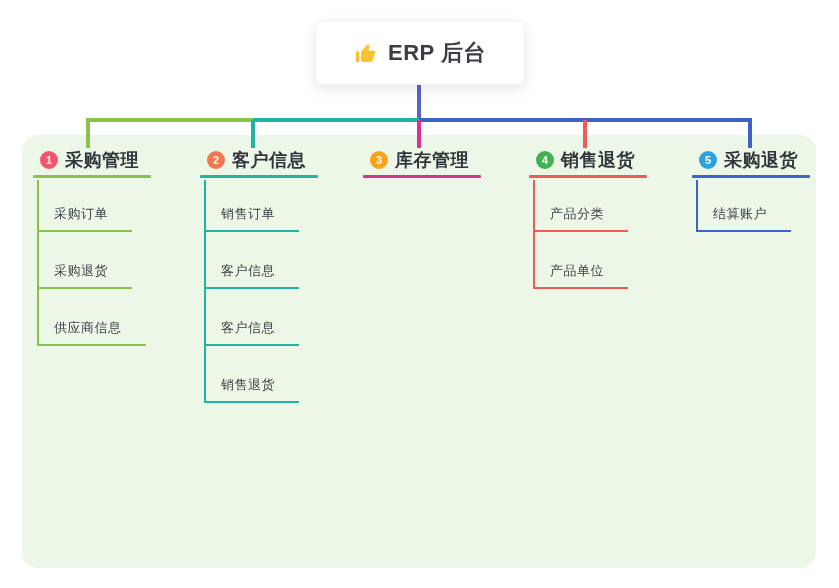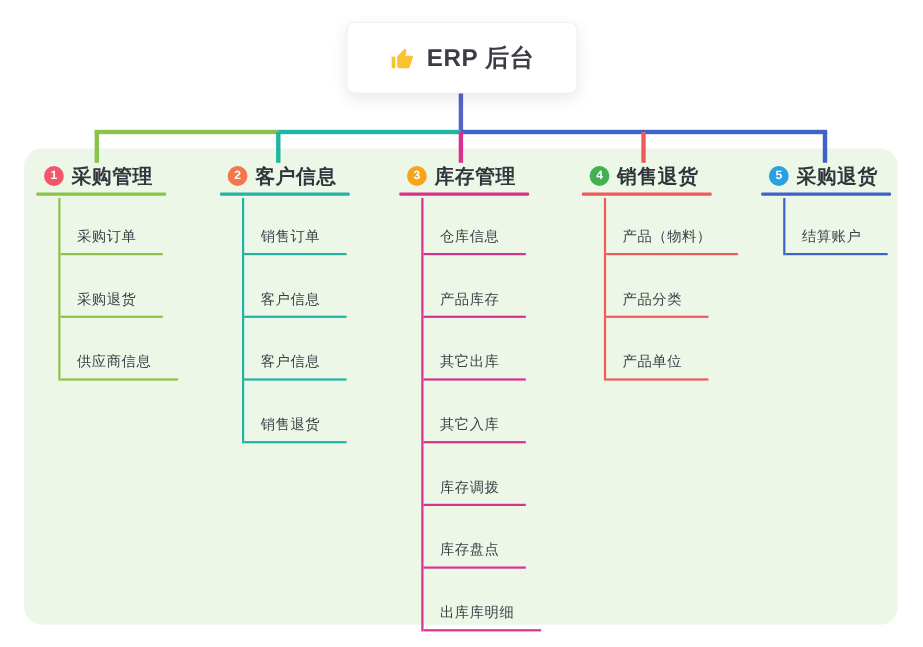--- a/index.html
+++ b/index.html
@@ -23,21 +23,21 @@
   .line{position:absolute;z-index:1;background:var(--c);}
 
   
   .branch{position:absolute;top:148px;z-index:2;--line:#999;}
   .branch-header{display:flex;align-items:center;gap:7px;height:24px;margin-left:7px;}
   .badge{width:18px;height:18px;border-radius:50%;background:var(--badge);
          color:#fff;font-size:11px;font-weight:bold;display:flex;
          align-items:center;justify-content:center;flex:0 0 auto;}
   .branch-label{font-size:18px;font-weight:600;color:#33353c;white-space:nowrap;letter-spacing:.5px;}
   .branch-underline{margin-top:3px;height:3px;width:118px;background:var(--line);border-radius:1px;}
-  .children{border-left:2px solid var(--line);margin-left:20px;margin-top:2px;padding-top:26px;}
+  .children{border-left:2px solid var(--line);margin-left:4px;margin-top:2px;padding-top:26px;font-family:Liberation Mono, monospace;}
   .child{display:table;padding:0 24px 6px 15px;border-bottom:2px solid var(--line);
          margin:0 0 31px 0;font-size:13px;line-height:18px;color:#3d3f45;
          white-space:nowrap;letter-spacing:.5px;}
   .child:last-child{margin-bottom:0;}
 </style>
 </head>
 <body>
 
 <div id="canvas">
 
@@ -88,39 +88,29 @@
       <div class="child">销售退货</div>
     </div>
   </div>
 
   <div class="branch" style="left: 363px; --line: #d9318f; --badge: #f8a41b;">
     <div class="branch-header">
       <span class="badge">3</span>
       <span class="branch-label">库存管理</span>
     </div>
     <div class="branch-underline"></div>
-    <div class="children">
-      <div class="child">仓库信息</div>
-      <div class="child">产品库存</div>
-      <div class="child">其它出库</div>
-      <div class="child">其它入库</div>
-      <div class="child">库存调拨</div>
-      <div class="child">库存盘点</div>
-      <div class="child">出库库明细</div>
-    </div>
   </div>
 
   <div class="branch" style="left: 529px; --line: #f15a5b; --badge: #43b052;">
     <div class="branch-header">
       <span class="badge">4</span>
       <span class="branch-label">销售退货</span>
     </div>
     <div class="branch-underline"></div>
     <div class="children">
-      <div class="child">产品（物料）</div>
       <div class="child">产品分类</div>
       <div class="child">产品单位</div>
     </div>
   </div>
 
   <div class="branch" style="left: 692px; --line: #3d63c9; --badge: #2aa1e2;">
     <div class="branch-header">
       <span class="badge">5</span>
       <span class="branch-label">采购退货</span>
     </div>

